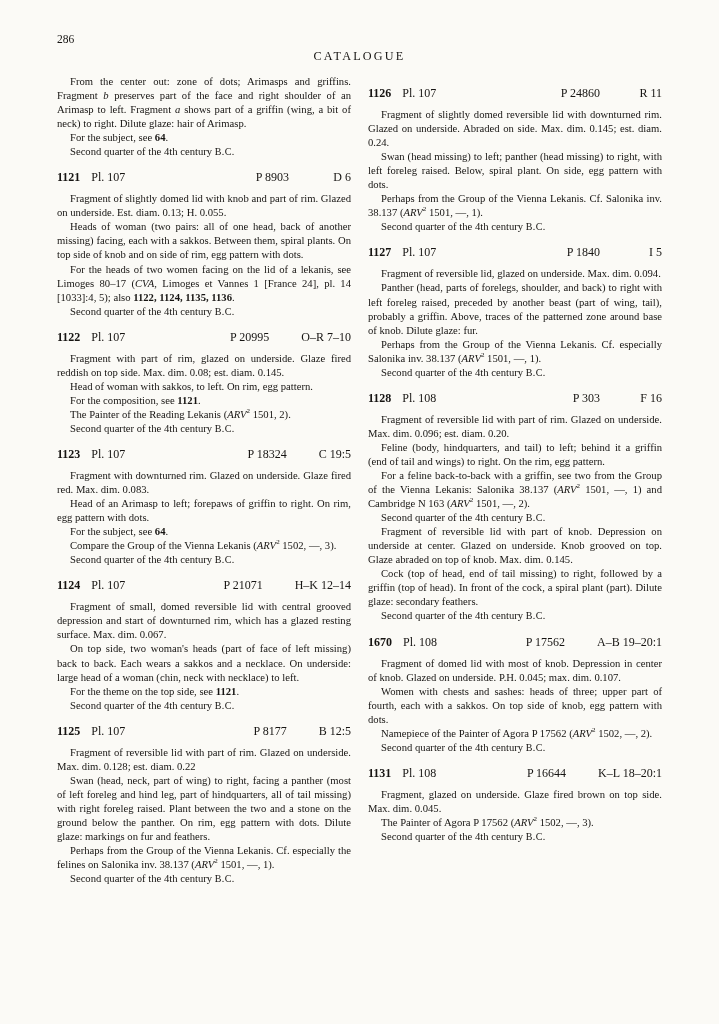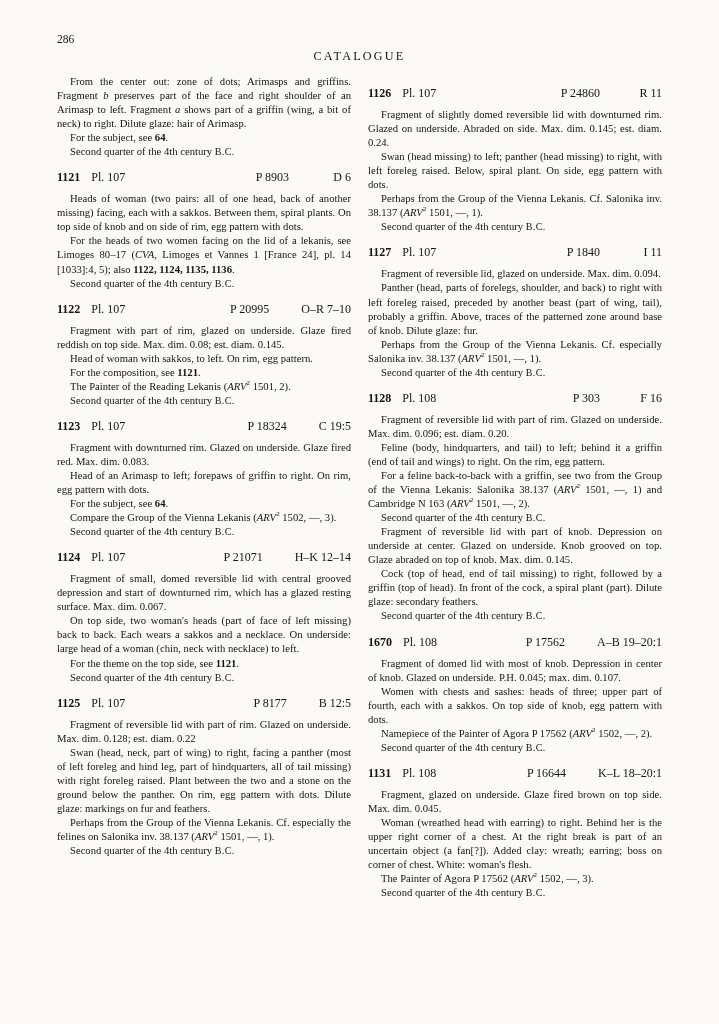--- a/index.html
+++ b/index.html
@@ -47,20 +47,21 @@
           <p class="para">From the center out: zone of dots; Arimasps and griffins. Fragment <span class="run-i">b</span> preserves part of the face and right shoulder of an Arimasp to left. Fragment <span class="run-i">a</span> shows part of a griffin (wing, a bit of neck) to right. Dilute glaze: hair of Arimasp.</p>
           <p class="para">For the subject, see <span class="run-b">64</span>.</p>
           <p class="para">Second quarter of the 4th century <span class="run-sc">B.C.</span></p>
         </div>
         <div class="entry">
           <div class="entry-header">
             <span class="eh-left"><span class="eh-num">1121</span><span class="eh-plate">Pl. 107</span></span>
             <span class="eh-inv">P 8903</span>
             <span class="eh-grid">D 6</span>
           </div>
+          <p class="para">Fragment of slightly domed lid with knob and part of rim. Glazed on underside. Est. diam. 0.13; H. 0.055.</p>
           <p class="para">Heads of woman (two pairs: all of one head, back of another missing) facing, each with a sakkos. Between them, spiral plants. On top side of knob and on side of rim, egg pattern with dots.</p>
           <p class="para">For the heads of two women facing on the lid of a lekanis, see Limoges 80–17 (<span class="run-i">CVA</span>, Limoges et Vannes 1 [France 24], pl. 14 [1033]:4, 5); also <span class="run-b">1122, 1124, 1135, 1136</span>.</p>
           <p class="para">Second quarter of the 4th century <span class="run-sc">B.C.</span></p>
         </div>
         <div class="entry">
           <div class="entry-header">
             <span class="eh-left"><span class="eh-num">1122</span><span class="eh-plate">Pl. 107</span></span>
             <span class="eh-inv">P 20995</span>
             <span class="eh-grid">O–R 7–10</span>
           </div>
@@ -114,21 +115,21 @@
           </div>
           <p class="para">Fragment of slightly domed reversible lid with downturned rim. Glazed on underside. Abraded on side. Max. dim. 0.145; est. diam. 0.24.</p>
           <p class="para">Swan (head missing) to left; panther (head missing) to right, with left foreleg raised. Below, spiral plant. On side, egg pattern with dots.</p>
           <p class="para">Perhaps from the Group of the Vienna Lekanis. Cf. Salonika inv. 38.137 (<span class="run-i">ARV</span><span class="run-sup">2</span> 1501, —, 1).</p>
           <p class="para">Second quarter of the 4th century <span class="run-sc">B.C.</span></p>
         </div>
         <div class="entry">
           <div class="entry-header">
             <span class="eh-left"><span class="eh-num">1127</span><span class="eh-plate">Pl. 107</span></span>
             <span class="eh-inv">P 1840</span>
-            <span class="eh-grid">I 11</span>
+            <span class="eh-grid">I 5</span>
           </div>
           <p class="para">Fragment of reversible lid, glazed on underside. Max. dim. 0.094.</p>
           <p class="para">Panther (head, parts of forelegs, shoulder, and back) to right with left foreleg raised, preceded by another beast (part of wing, tail), probably a griffin. Above, traces of the patterned zone around base of knob. Dilute glaze: fur.</p>
           <p class="para">Perhaps from the Group of the Vienna Lekanis. Cf. especially Salonika inv. 38.137 (<span class="run-i">ARV</span><span class="run-sup">2</span> 1501, —, 1).</p>
           <p class="para">Second quarter of the 4th century <span class="run-sc">B.C.</span></p>
         </div>
         <div class="entry">
           <div class="entry-header">
             <span class="eh-left"><span class="eh-num">1128</span><span class="eh-plate">Pl. 108</span></span>
             <span class="eh-inv">P 303</span>
@@ -155,19 +156,18 @@
           <p class="para">Namepiece of the Painter of Agora P 17562 (<span class="run-i">ARV</span><span class="run-sup">2</span> 1502, —, 2).</p>
           <p class="para">Second quarter of the 4th century <span class="run-sc">B.C.</span></p>
         </div>
         <div class="entry">
           <div class="entry-header">
             <span class="eh-left"><span class="eh-num">1131</span><span class="eh-plate">Pl. 108</span></span>
             <span class="eh-inv">P 16644</span>
             <span class="eh-grid">K–L 18–20:1</span>
           </div>
           <p class="para">Fragment, glazed on underside. Glaze fired brown on top side. Max. dim. 0.045.</p>
-          <p class="para">Woman (wreathed head with earring) to right. Behind her is the upper right corner of a chest. At the right break is part of an uncertain object (a fan[?]). Added clay: wreath; earring; boss on corner of chest. White: woman's flesh.</p>
           <p class="para">The Painter of Agora P 17562 (<span class="run-i">ARV</span><span class="run-sup">2</span> 1502, —, 3).</p>
           <p class="para">Second quarter of the 4th century <span class="run-sc">B.C.</span></p>
         </div>
       </div>
   </div>
 </div>
 
 </body></html>

